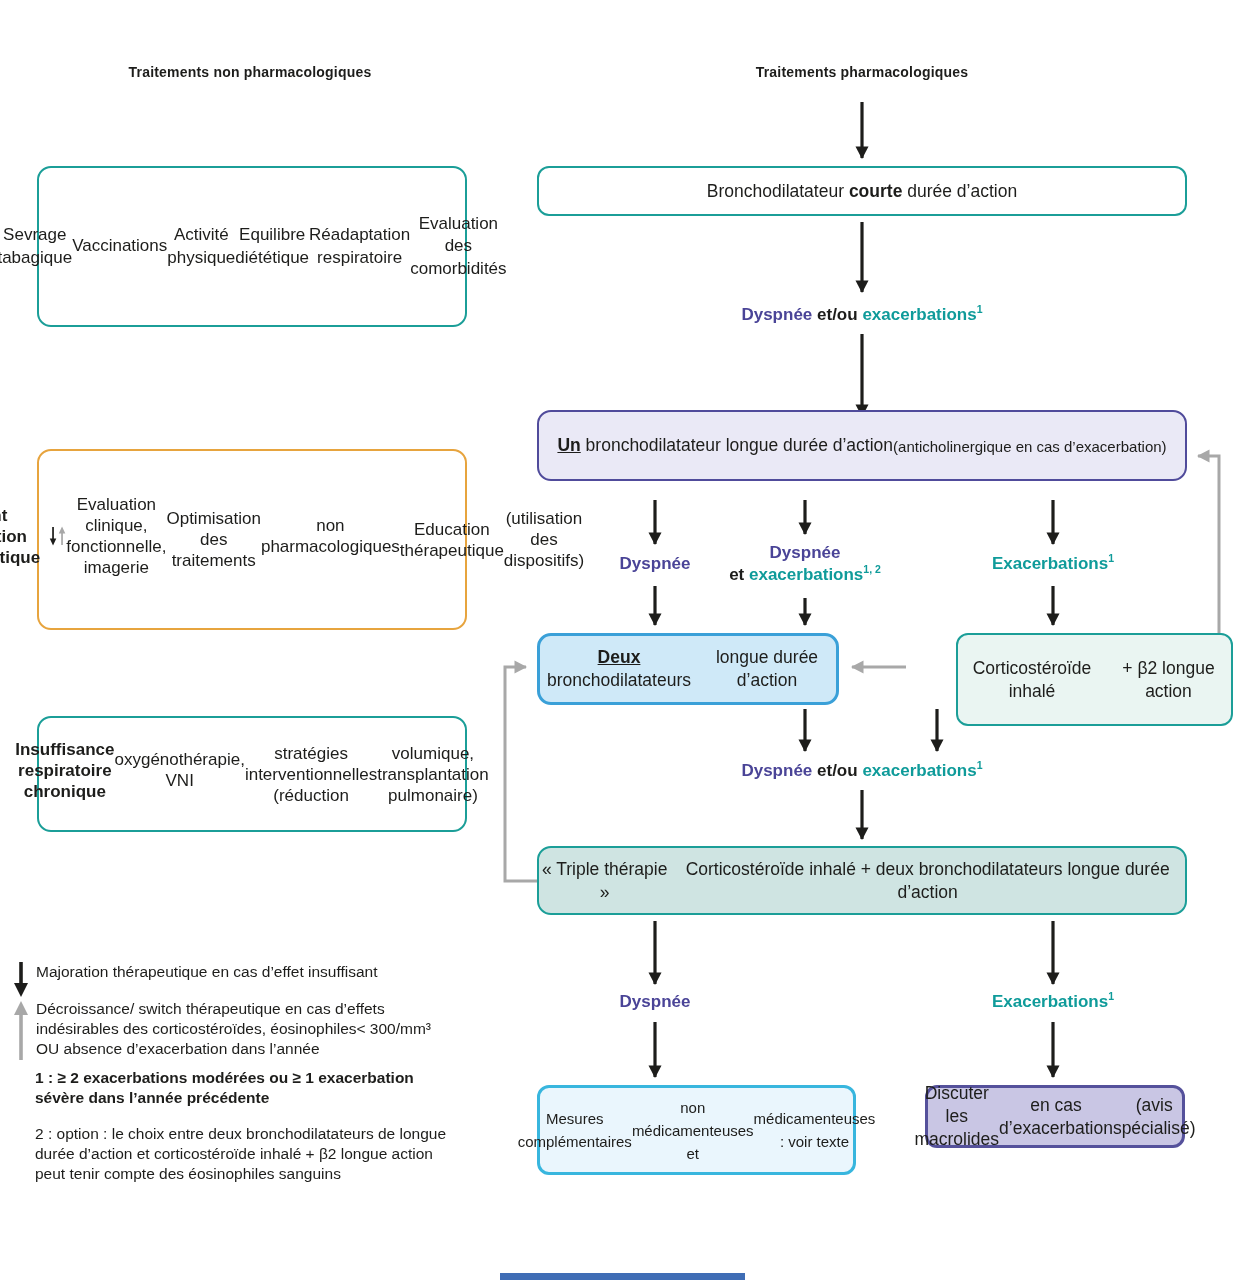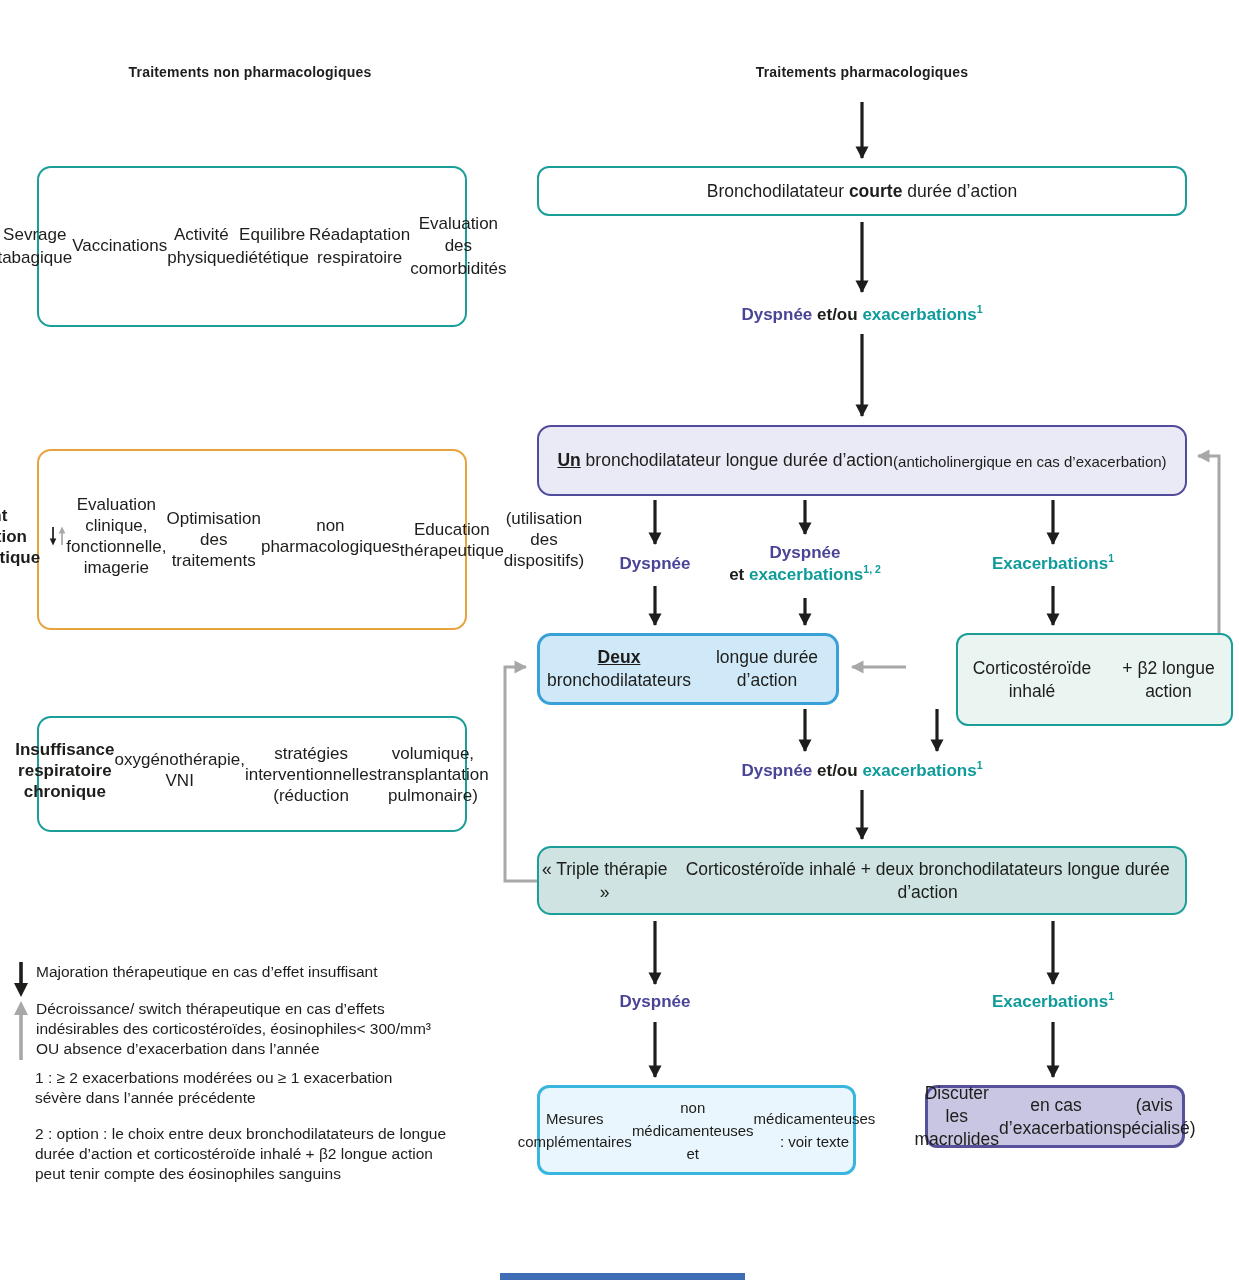--- a/index.html
+++ b/index.html
@@ -26,35 +26,35 @@
 
   
   #box-nonpharma { left:37px; top:166px; width:430px; height:161px; font-size:17px; line-height:22.5px; }
   #box-adaptation { left:37px; top:449px; width:430px; height:181px; border-color:#e7a43e; font-size:17px; line-height:21px; }
   #box-chronic { left:37px; top:716px; width:430px; height:116px; font-size:17px; line-height:21px; }
   .adapt-title-row { display:flex; align-items:center; gap:1px; margin-bottom:7px; }
   .gap8 { margin-bottom:8px; }
 
   
   #box-short  { left:537px; top:166px; width:650px; height:50px;  border-radius:12px; font-size:17.5px; }
-  #box-un     { left:537px; top:425px; width:650px; height:71px;  background:#eae9f6; border-color:#504b9b; font-size:17.5px; }
+  #box-un     { left:537px; top:410px; width:650px; height:71px;  background:#eae9f6; border-color:#504b9b; font-size:17.5px; }
   #box-un .sub { font-size:15px; margin-top:2px; }
   #box-deux   { left:537px; top:633px; width:302px; height:72px;  background:#cfe9f8; border-color:#3aa0d8; border-width:3px; font-size:17.5px; line-height:23px; }
   #box-cortico{ left:956px; top:633px; width:277px; height:93px;  background:#eaf5f2; font-size:17.5px; line-height:23px; border-radius:12px; }
   #box-triple { left:537px; top:846px; width:650px; height:69px;  background:#cfe4e2; font-size:17.5px; line-height:23px; }
   #box-mesures{ left:537px; top:1085px; width:319px; height:90px; background:#eaf6fd; border-color:#38b6de; border-width:3px; border-radius:12px; font-size:15px; line-height:23px; }
   #box-macrolides { left:925px; top:1085px; width:260px; height:63px; background:#c9c6e4; border-color:#55519b; border-width:3px; border-radius:12px; font-size:17.5px; line-height:23px; }
 
   .flabel { position:absolute; transform:translateX(-50%); font-weight:bold; font-size:17px;
             white-space:nowrap; text-align:center; line-height:22px; }
 
   
   .legend-icon { position:absolute; }
   .legend-text { position:absolute; font-size:15.5px; line-height:20px; }
-  .legend-text.b { font-weight:normal; }
+  .legend-text.b { font-weight:bold; }
 
   .bottom-strip { position:absolute; left:500px; top:1273px; width:245px; height:7px; background:#3f6db5; }
 </style>
 </head>
 <body>
 
 <div class="canvas">
 
   <svg class="layer" viewBox="0 0 1239 1280">
     <defs>

